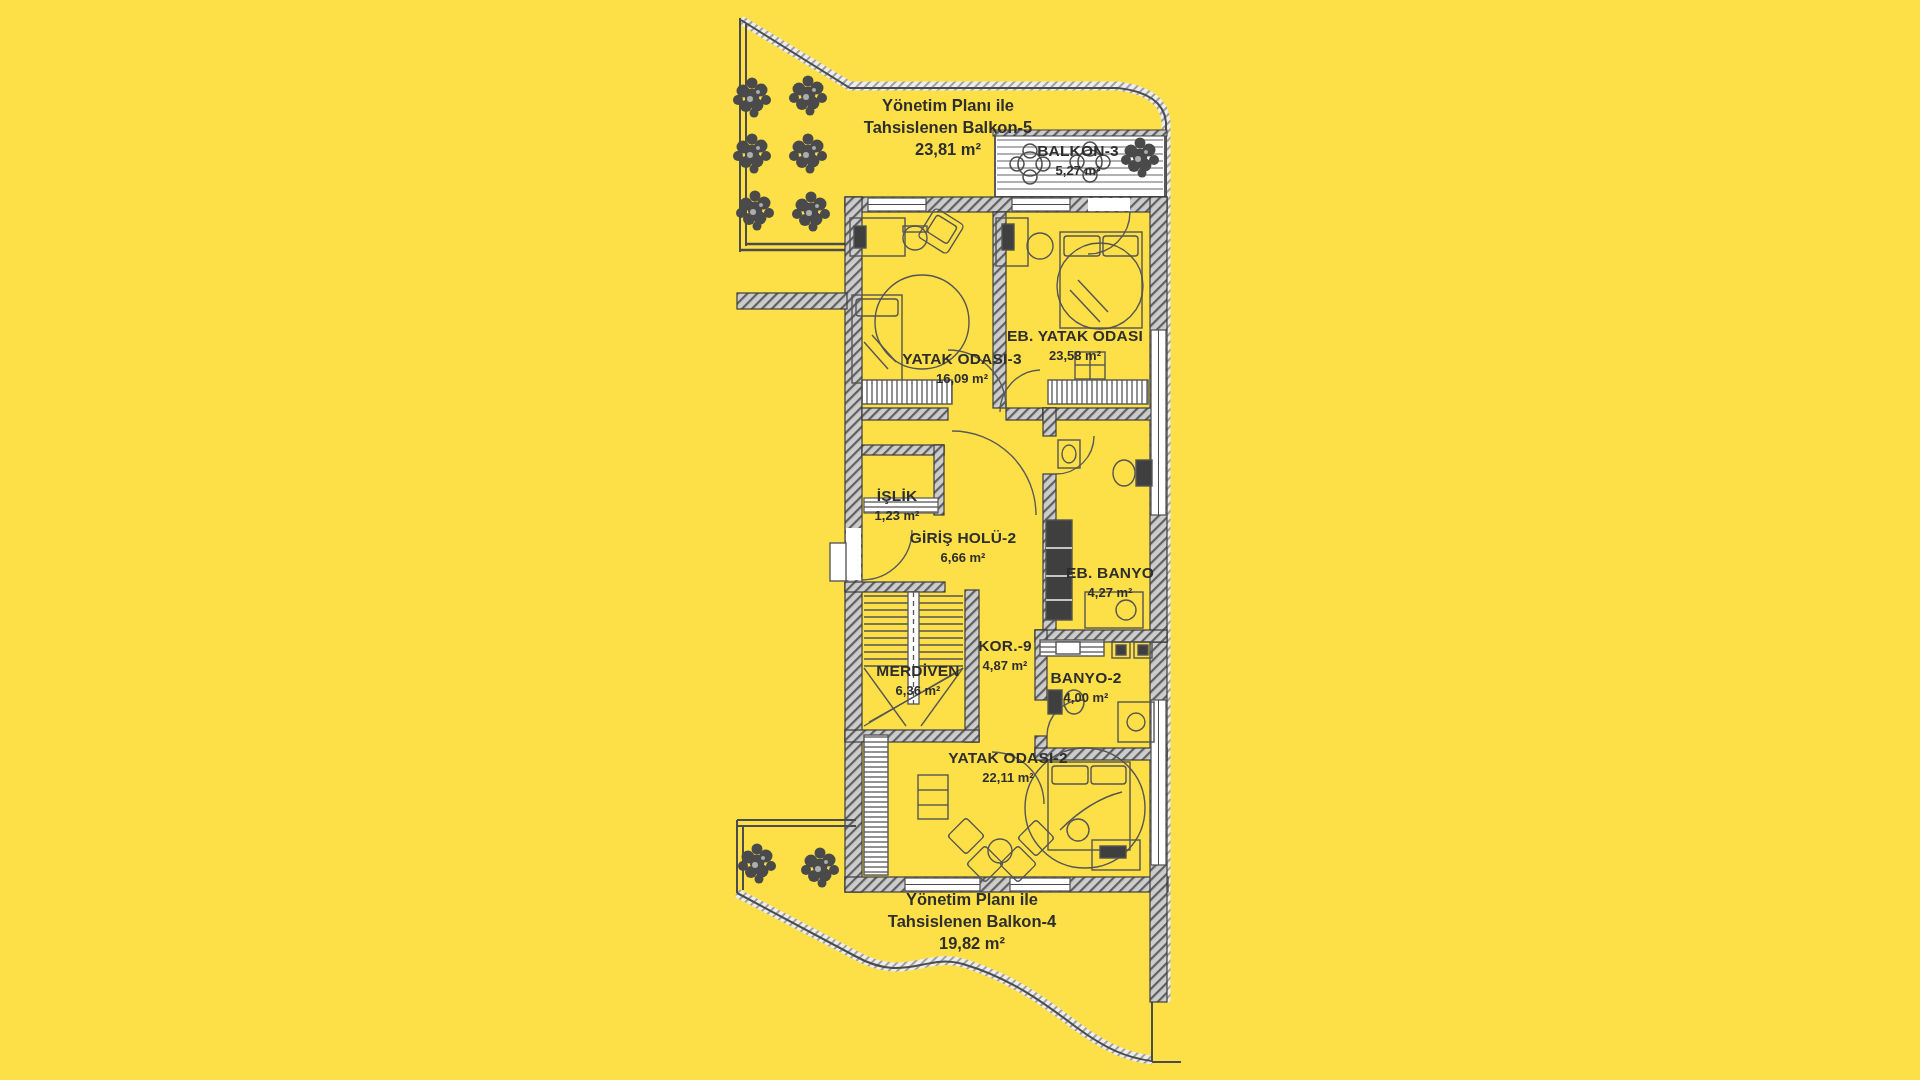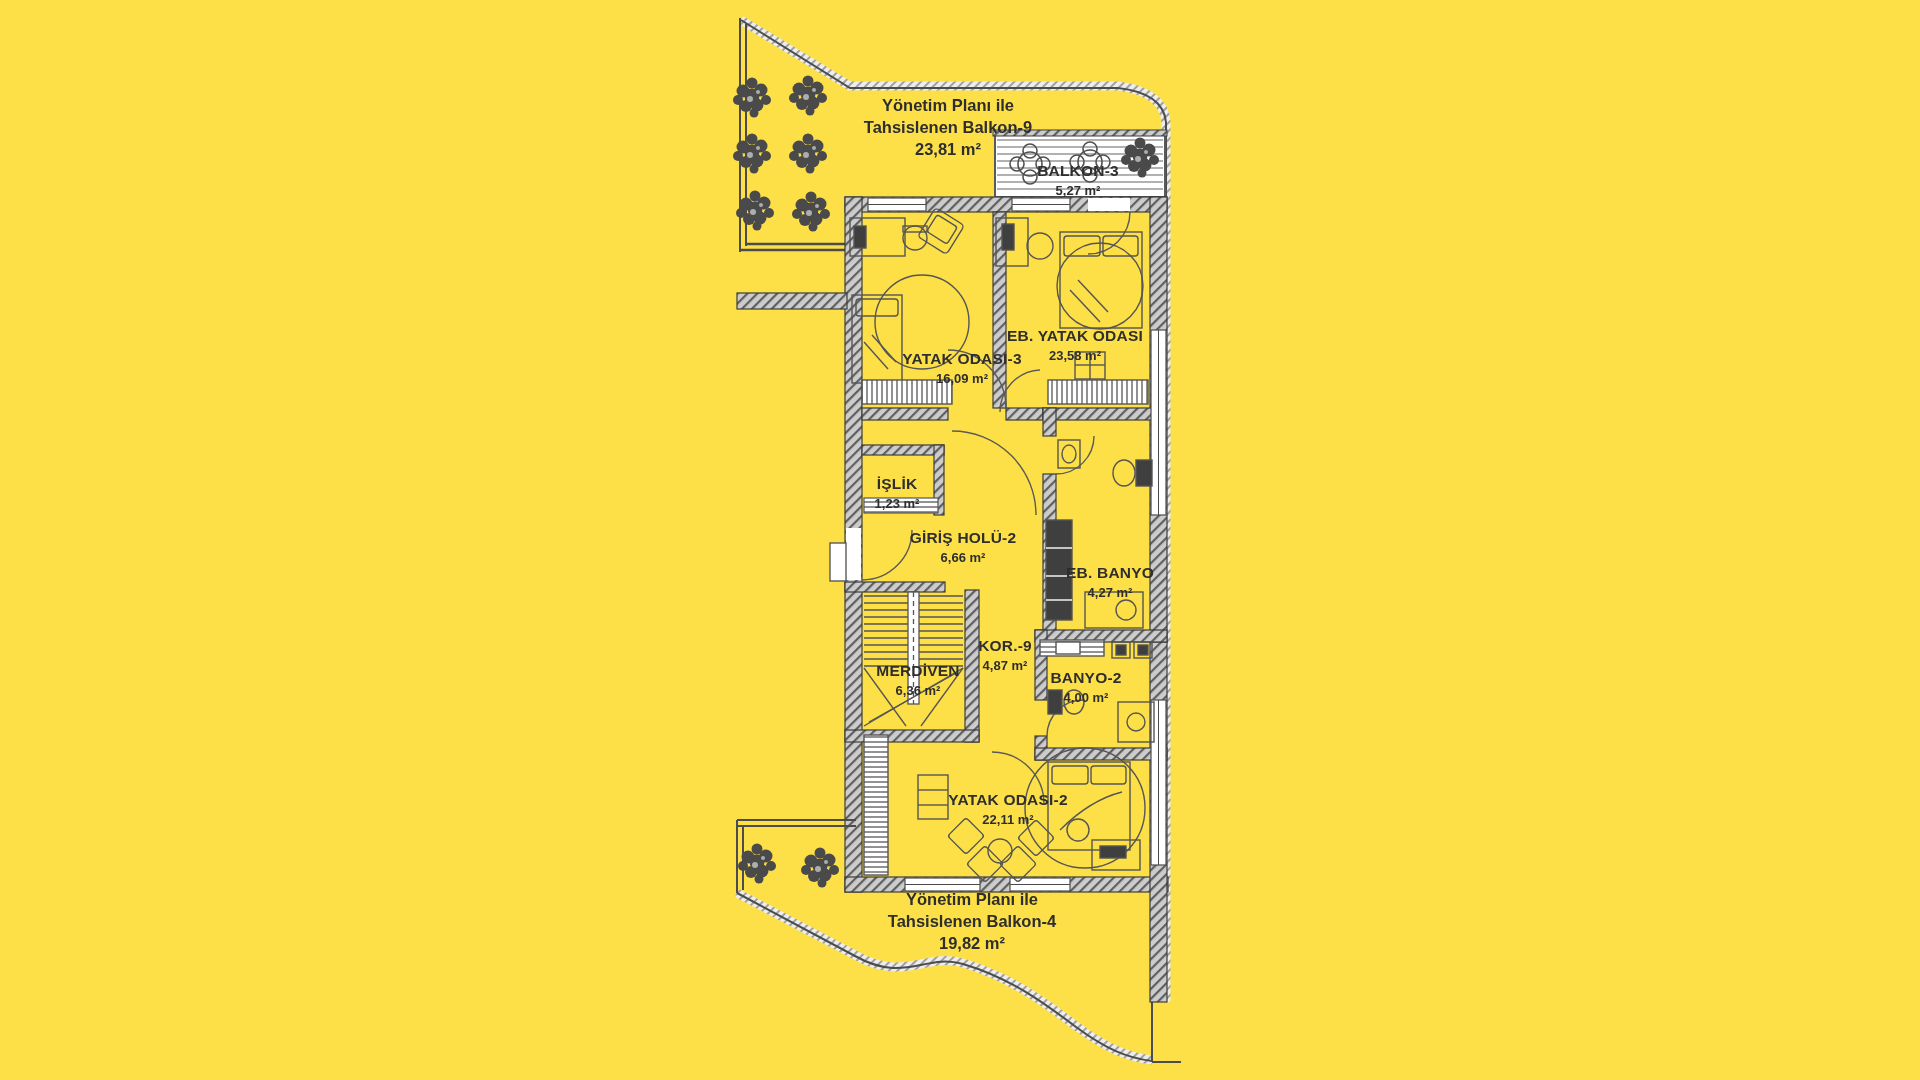--- a/index.html
+++ b/index.html
@@ -282,40 +282,40 @@
     <path d="M 737,820 H 856 M 737,826 H 856 M 737,820 V 893 M 743,826 V 890" fill="none" stroke="#4c4c4c" stroke-width="2"></path>
     <g>
       <use href="#tree" x="757" y="862"></use>
       <use href="#tree" x="820" y="866"></use>
     </g>
   </g>
 </svg>
 
 <div class="lbl terrace" style="left:948px;top:127px;">
   <div>Yönetim Planı ile</div>
-  <div>Tahsislenen Balkon-9</div>
+  <div>Tahsislenen Balkon-5</div>
   <div>23,81 m²</div>
 </div>
 
-<div class="lbl" style="left:1078px;top:161px;margin-top:20px;">
+<div class="lbl" style="left:1078px;top:161px;">
   <div class="nm">BALKON-3</div>
   <div class="ar">5,27 m²</div>
 </div>
 
 <div class="lbl" style="left:930px;top:369px;margin-left:32px;">
   <div class="nm">YATAK ODASI-3</div>
   <div class="ar">16,09 m²</div>
 </div>
 
 <div class="lbl" style="left:1075px;top:346px;">
   <div class="nm">EB. YATAK ODASI</div>
   <div class="ar">23,58 m²</div>
 </div>
 
-<div class="lbl" style="left:897px;top:494px;">
+<div class="lbl" style="left:897px;top:506px;">
   <div class="nm">İŞLİK</div>
   <div class="ar">1,23 m²</div>
 </div>
 
 <div class="lbl" style="left:963px;top:548px;">
   <div class="nm">GİRİŞ HOLÜ-2</div>
   <div class="ar">6,66 m²</div>
 </div>
 
 <div class="lbl" style="left:1110px;top:583px;">
@@ -331,21 +331,21 @@
 <div class="lbl" style="left:1005px;top:656px;">
   <div class="nm">KOR.-9</div>
   <div class="ar">4,87 m²</div>
 </div>
 
 <div class="lbl" style="left:1086px;top:688px;">
   <div class="nm">BANYO-2</div>
   <div class="ar">4,00 m²</div>
 </div>
 
-<div class="lbl" style="left:1008px;top:810px;">
+<div class="lbl" style="left:1008px;top:768px;">
   <div class="nm">YATAK ODASI-2</div>
   <div class="ar">22,11 m²</div>
 </div>
 
 <div class="lbl terrace" style="left:972px;top:921px;">
   <div>Yönetim Planı ile</div>
   <div>Tahsislenen Balkon-4</div>
   <div>19,82 m²</div>
 </div>
 

